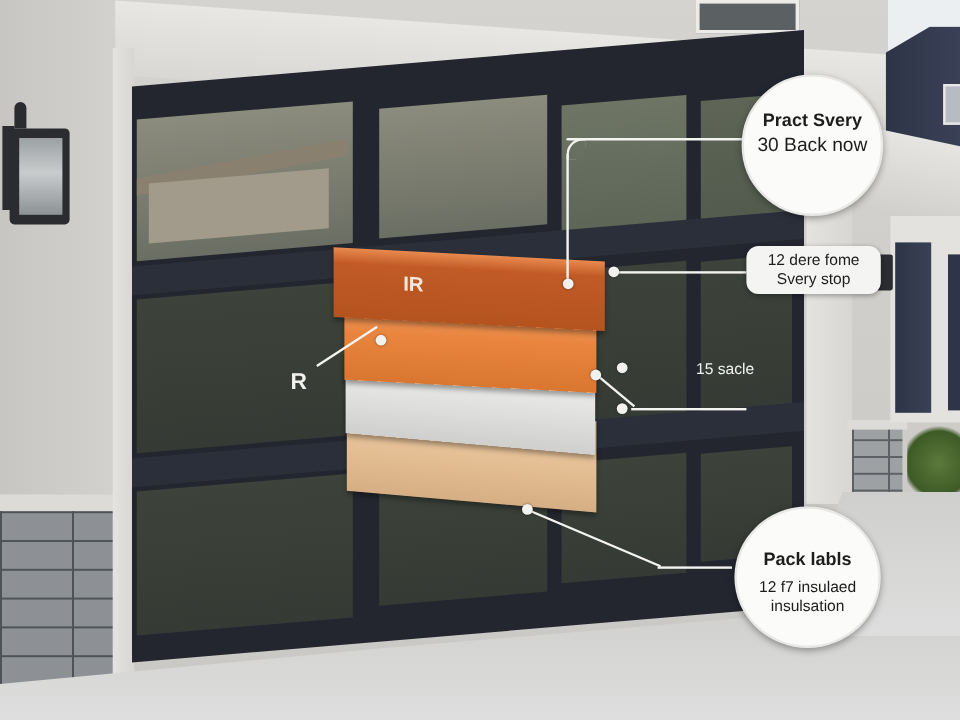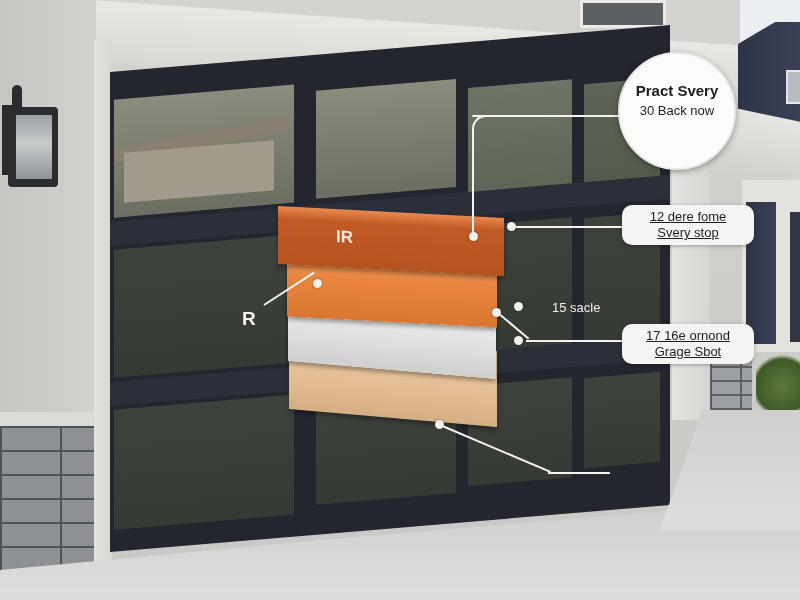--- a/index.html
+++ b/index.html
@@ -33,21 +33,21 @@
   .blk1 { left:278px; top:212px; width:226px; height:58px; background:linear-gradient(180deg,#e98a4e 0%,#c15a27 22%,#b5531f 100%); transform:skewY(3deg); }
   .blk2 { left:287px; top:254px; width:210px; height:68px; background:linear-gradient(180deg,#f0a26a 0%,#e9853f 40%,#d9762f 100%); transform:skewY(3deg); }
   .blk3 { left:288px; top:302px; width:208px; height:68px; background:linear-gradient(180deg,#f2f2f0 0%,#dededc 60%,#cfcfcd 100%); transform:skewY(5deg); }
   .blk4 { left:289px; top:342px; width:208px; height:76px; background:linear-gradient(180deg,#edcca6 0%,#e3bd92 60%,#d6ae83 100%); transform:skewY(5deg); }
   .blk-label { position:absolute; color:#f6e8dc; font-weight:bold; font-size:17px; }
 
   
   .dot { position:absolute; width:9px; height:9px; border-radius:50%; background:#f1f1ee; box-shadow:0 0 2px rgba(0,0,0,.5); }
   .line { position:absolute; background:#f3f3f0; }
   .circle { position:absolute; border-radius:50%; background:#fbfbfa; box-shadow:0 2px 6px rgba(0,0,0,.35); border:2px solid #e8e8e6; text-align:center; color:#1d1d1d; }
-  .pill { position:absolute; background:#f4f4f2; border-radius:10px; box-shadow:0 1px 4px rgba(0,0,0,.3); color:#1e1e1e; font-size:13px; line-height:16px; text-align:center; padding:4px 20px;text-decoration:underline; }
+  .pill { position:absolute; background:#f4f4f2; border-radius:10px; box-shadow:0 1px 4px rgba(0,0,0,.3); color:#1e1e1e; font-size:13px; line-height:16px; text-align:center; padding:4px 10px; }
   .bare-label { position:absolute; color:#f1f1ef; font-size:13px; }
   .lamp { position:absolute; }
 </style>
 </head>
 <body>
 
 <div id="scene">
 
   <div class="abs wall" style="left:0;top:0;width:800px;height:600px;"></div>
 
@@ -132,31 +132,32 @@
   <div class="dot" style="left:469px;top:232px;"></div>
   <div class="dot" style="left:507px;top:222px;"></div>
   <div class="dot" style="left:313px;top:279px;"></div>
   <div class="dot" style="left:514px;top:302px;"></div>
   <div class="dot" style="left:492px;top:308px;"></div>
   <div class="dot" style="left:514px;top:336px;"></div>
   <div class="dot" style="left:435px;top:420px;"></div>
 
   <div class="bare-label" style="left:242px;top:308px;font-size:19px;font-weight:bold;">R</div>
 
-  <div class="bare-label" style="left:552px;top:300px;font-size:13px;">15 sacle</div>
+  <div class="bare-label" style="left:580px;top:300px;font-size:13px;">15 sacle</div>
 
-  <div class="circle" style="left:618px;top:52px;width:114px;height:114px;">
+  <div class="circle" style="left:618px;top:62px;width:114px;height:114px;">
     <div style="margin-top:28px;font-size:15px;font-weight:bold;">Pract Svery</div>
-    <div style="margin-top:4px;font-size:13px;">30 Back now</div>
+    <div style="margin-top:4px;font-size:16px;">30 Back now</div>
   </div>
 
   <div class="pill" style="left:622px;top:205px;width:92px;">
     <div>12 dere fome</div>
     <div>Svery stop</div>
   </div>
 
-  <div class="pill" style="left:622px;top:324px;width:92px;">
-    <div>17 16e ornond</div>
-    <div>Grage Sbot</div>
+
+  <div class="circle" style="left:612px;top:422px;width:118px;height:114px;">
+    <div style="margin-top:34px;font-size:15px;font-weight:bold;">Pack labls</div>
+    <div style="margin-top:6px;font-size:13px;">12 f7 insulaed</div>
+    <div style="margin-top:1px;font-size:13px;">insulsation</div>
   </div>
-
 
 </div>
 
 </body></html>

